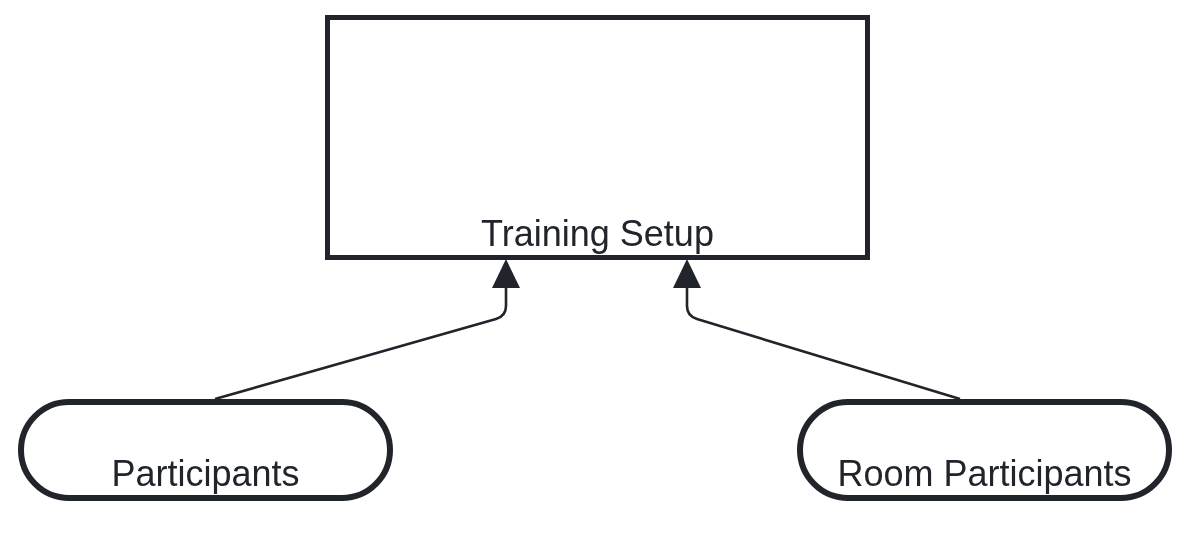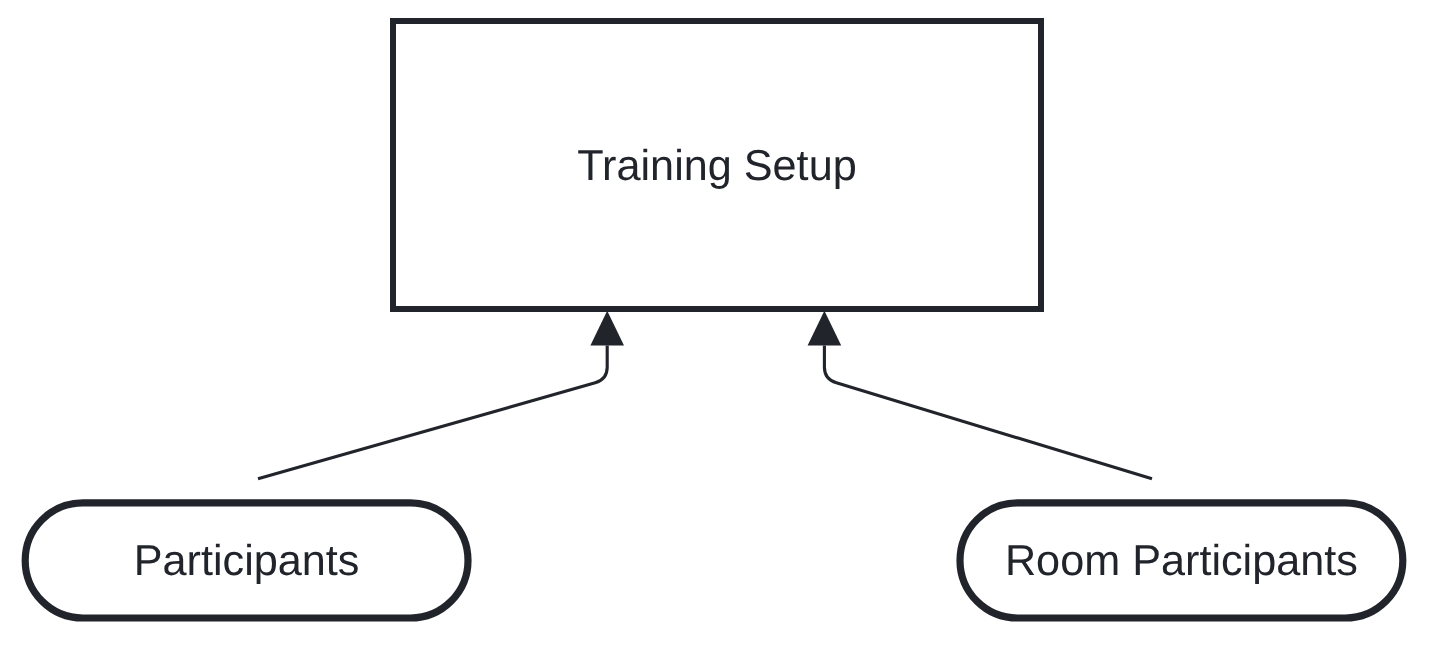--- a/index.html
+++ b/index.html
@@ -21,36 +21,36 @@
     top: 0;
     width: 1191px;
     height: 552px;
     pointer-events: none;
   }
   .node {
     position: absolute;
     box-sizing: border-box;
     background: #ffffff;
     display: flex;
-    align-items: center;
+    align-items: flex-end;
     justify-content: center;
     color: #21252b;
     font-size: 36px;
     line-height: 1.2;
     white-space: nowrap;
   }
   .node-rect {
     left: 325px;
     top: 15px;
     width: 545px;
     height: 245px;
     border: 5px solid #21252b;
   }
   .node-stadium {
-    top: 416px;
+    top: 399px;
     width: 375px;
     height: 102px;
     border: 6px solid #21252b;
     border-radius: 69.5px;
   }
   .node-participants { left: 18px; }
   .node-room-description { left: 797px; }
 </style>
 </head>
 <body>

